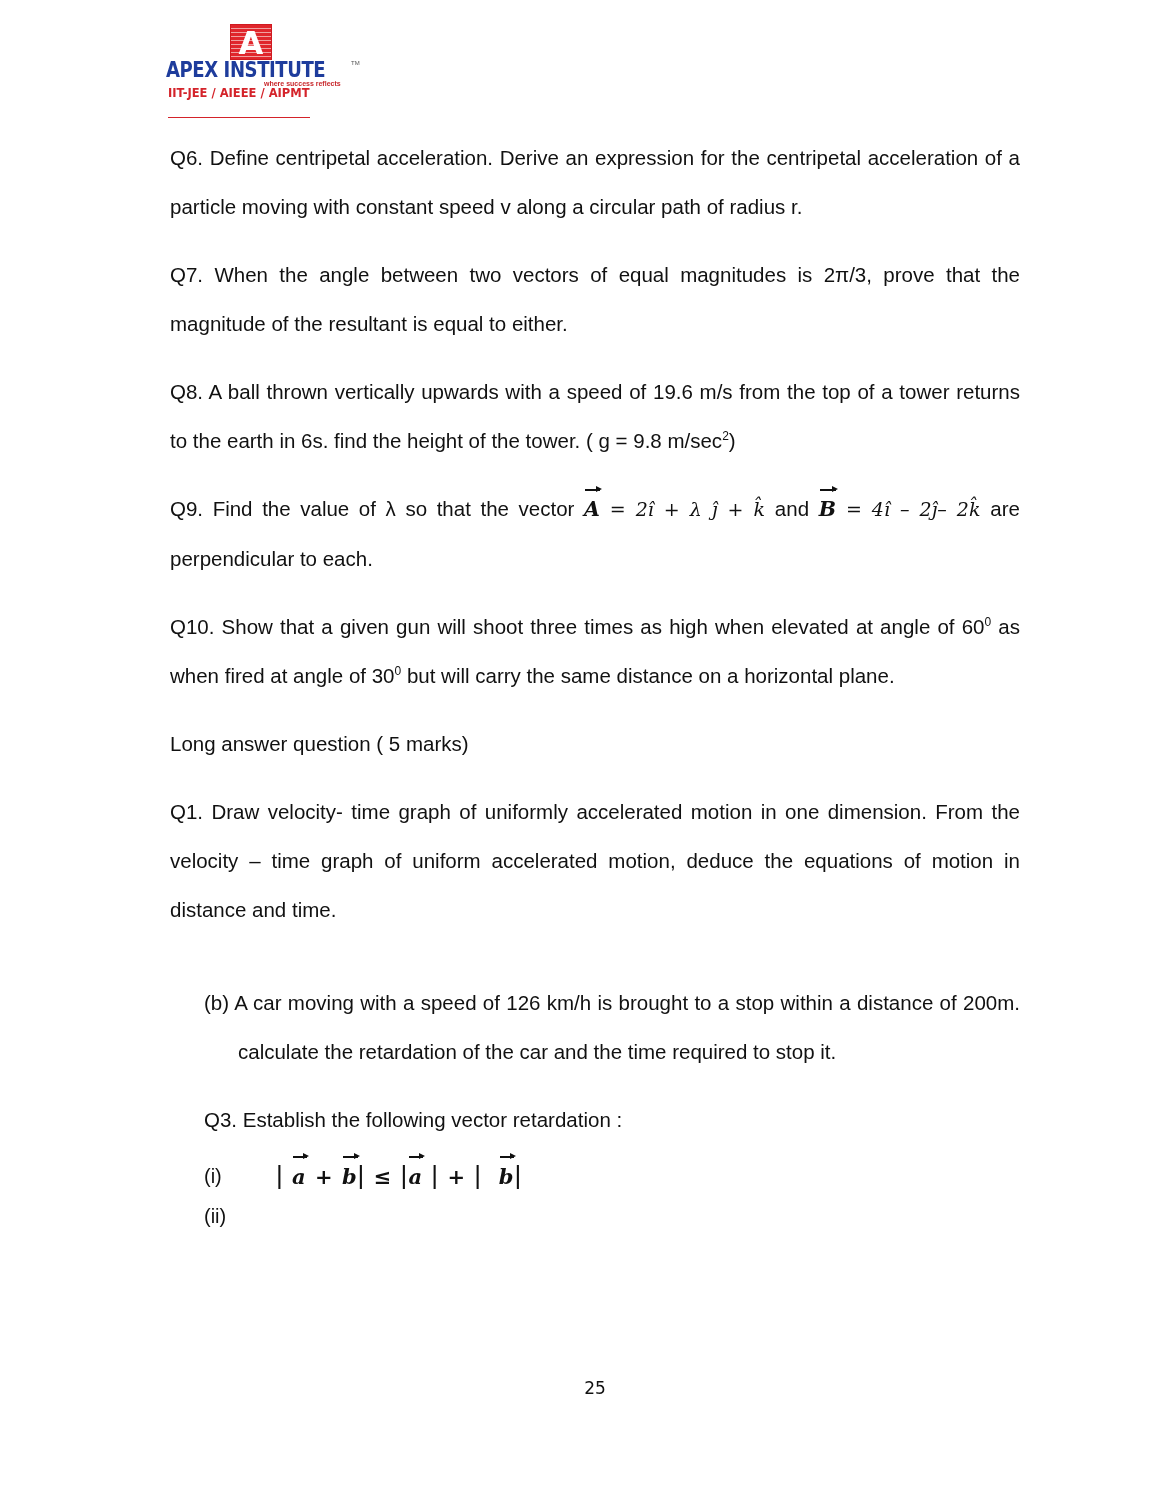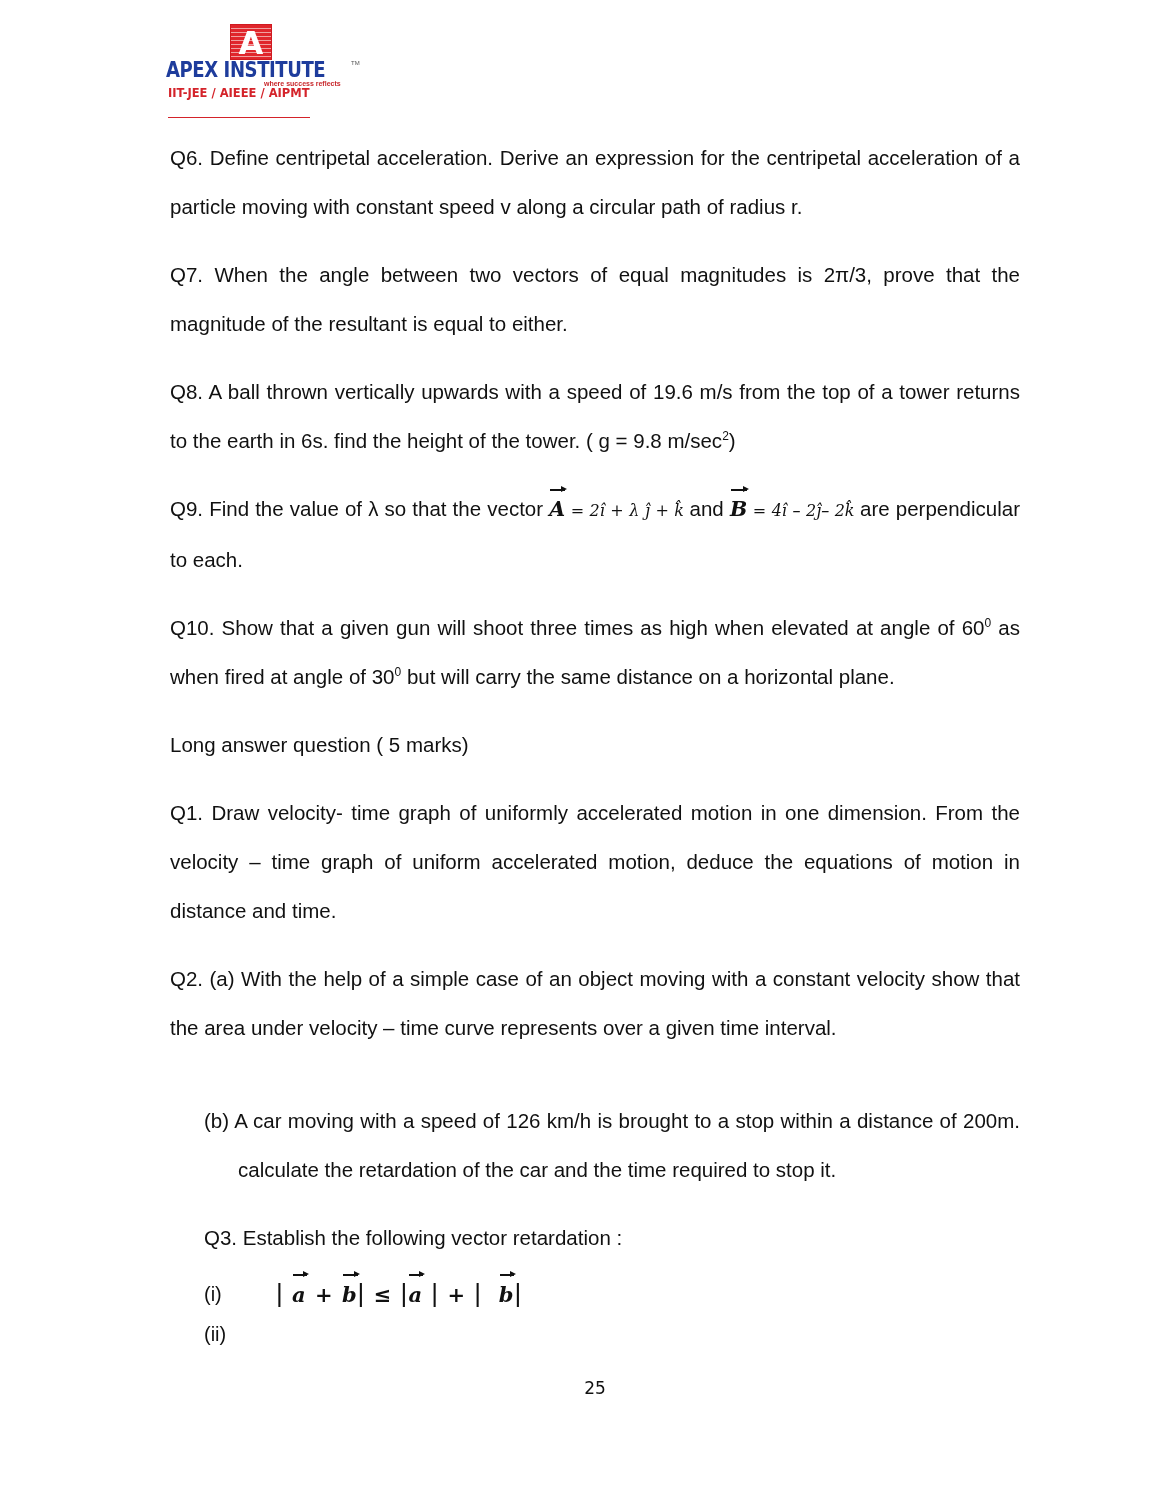--- a/index.html
+++ b/index.html
@@ -110,21 +110,21 @@
     }
     sup {
       font-size: 12px;
       vertical-align: top;
       position: relative;
       top: -4px;
     }
     .math {
       font-family: "DejaVu Serif", serif;
       font-style: italic;
-      font-size: 16px;
+      font-size: 19px;
     }
     .vec {
       font-family: "DejaVu Serif", serif;
       font-style: italic;
       font-weight: bold;
       position: relative;
       display: inline-block;
     }
     .vec::before {
       content: "";
@@ -199,21 +199,20 @@
   <p class="para"><span>Q8. A ball thrown vertically upwards with a speed of 19.6 m/s from the top of a tower returns to the earth in 6s. find the height of the tower. ( g = 9.8 m/sec</span><sup>2</sup><span>)</span></p>
 
   <p class="para"><span>Q9. Find the value of λ so that the vector </span><span class="vec">A</span><span class="math"> = 2î + λ ĵ + k̂ </span><span> and </span><span class="vec">B</span><span class="math"> = 4î – 2ĵ– 2k̂ </span><span>are perpendicular to each.</span></p>
 
   <p class="para"><span>Q10. Show that a given gun will shoot three times as high when elevated at angle of 60</span><sup>0</sup><span> as when fired at angle of 30</span><sup>0</sup><span> but will carry the same distance on a horizontal plane.</span></p>
 
   <p class="para">Long answer question ( 5 marks)</p>
 
   <p class="para">Q1. Draw velocity- time graph of uniformly accelerated motion in one dimension. From the velocity – time graph of uniform accelerated motion, deduce the equations of motion in distance and time.</p>
 
-  <p class="para">Q2. (a) With the help of a simple case of an object moving with a constant velocity show that the area under velocity – time curve represents over a given time interval.</p>
 
   <p class="para indent-b">(b)  A car moving with a speed of 126 km/h is brought to a stop within a distance of 200m. calculate the retardation of the car and the time required to stop it.</p>
 
   <p class="para indent-q3" style="margin-bottom:12px">Q3. Establish the following vector retardation :</p>
 
   <div class="ineq-row">
     <span class="ineq-label">(i)</span>
     <span class="ineq-expr"><span class="bar">|</span> <span class="vec">a</span> <span>+</span> <span class="vec">b</span><span class="bar">|</span> <span>≤</span> <span class="bar">|</span><span class="vec">a</span> <span class="bar">|</span> <span>+</span> <span class="bar">|</span>  <span class="vec">b</span><span class="bar">|</span></span>
   </div>
 

